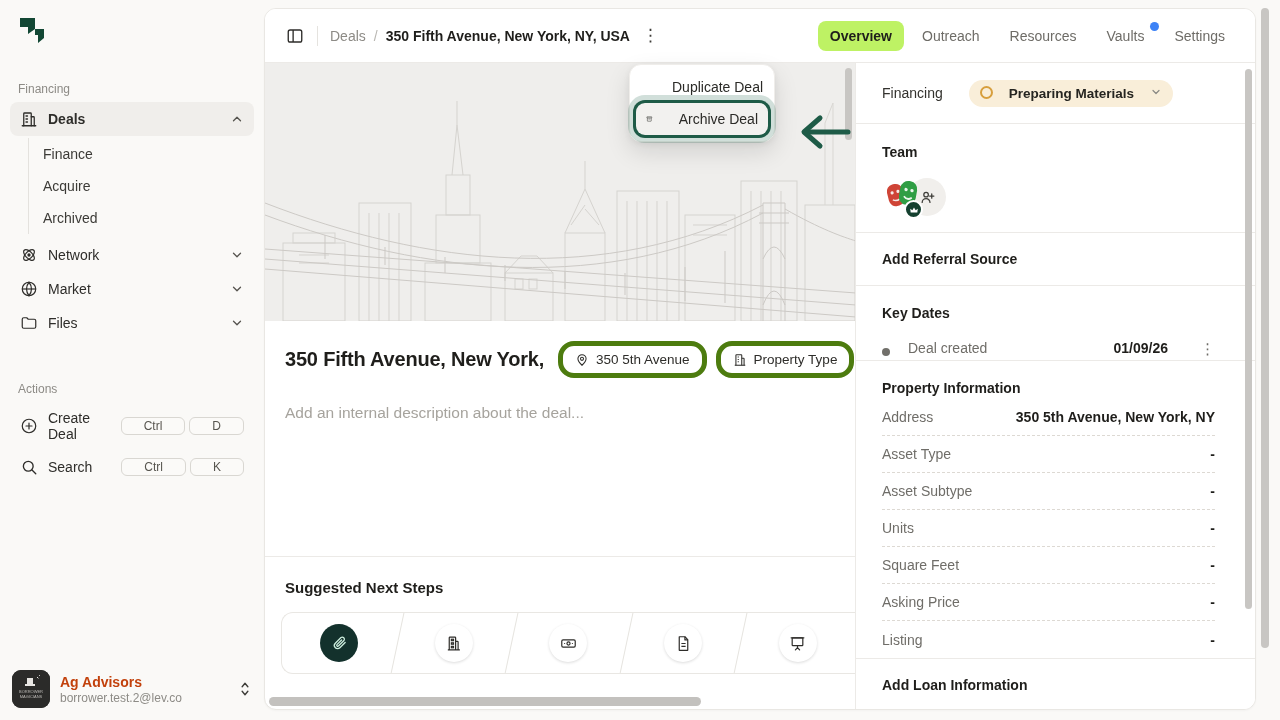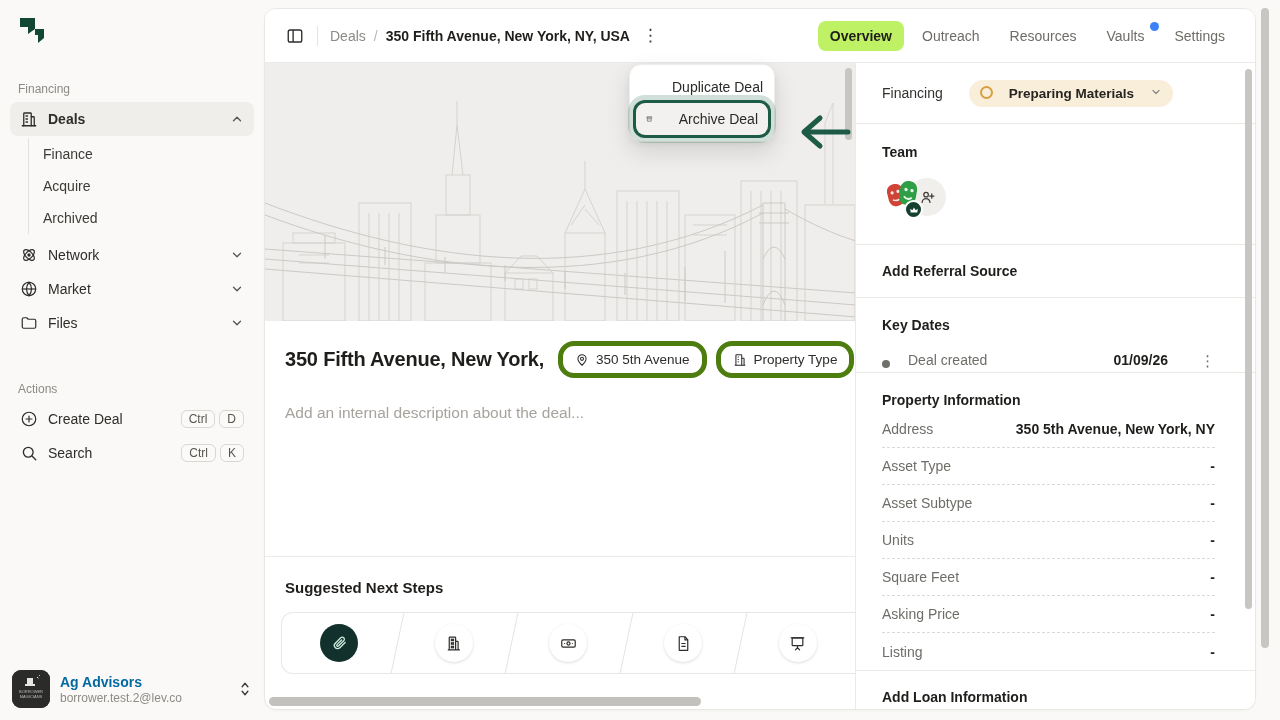--- a/index.html
+++ b/index.html
@@ -15,25 +15,25 @@
   .logo { margin:2px 0 30px 8px; }
   .side-section-label { font-size:12px; color:#8d8b86; padding:6px 8px; }
   .side-item { display:flex; align-items:center; gap:10px; padding:8px 10px; border-radius:8px; color:#2e2d2a; cursor:pointer; }
   .side-item.active { background:#f0eeeb; font-weight:700; }
   .side-item .grow { flex:1; }
   .side-item .chev { color:#55534e; }
   .sub-list { margin:2px 0 4px 18px; border-left:1px solid #e4e2de; padding-left:0; }
   .sub-item { padding:8px 0 8px 14px; color:#3c3b37; cursor:pointer; }
   .actions-block { margin-top:36px; }
   .kbd-row { display:flex; gap:4px; }
-  .kbd { border:1px solid #d9d7d2; border-radius:6px; padding:1px 7px; font-size:12px; color:#57554f; background:#fbfaf8; }
+  .kbd { border:1px solid #d9d7d2; border-radius:6px; padding:1px 22px; font-size:12px; color:#57554f; background:#fbfaf8; }
   .user-row { position:absolute; left:12px; right:12px; bottom:12px; display:flex; align-items:center; gap:10px; cursor:pointer; }
   .user-avatar { width:38px; height:38px; border-radius:9px; background:#2b2b29; overflow:hidden; flex:0 0 auto; }
   .user-meta { flex:1; min-width:0; }
-  .user-name { font-weight:700; font-size:14px; color:#0369a1; }
+  .user-name { font-weight:700; font-size:14px; color:#c2410c; }
   .user-email { font-size:12px; color:#8d8b86; margin-top:1px; }
 
   
   .card { position:absolute; left:264px; top:8px; width:992px; height:702px;
           background:#fff; border:1px solid #e9e7e3; border-radius:12px; overflow:hidden;
           box-shadow:0 1px 2px rgba(0,0,0,.03); }
   .card-header { height:54px; display:flex; align-items:center; padding:0 18px 0 16px; border-bottom:1px solid #eceae7; background:#fff; position:relative; z-index:5; }
   .icon-btn { width:28px; height:28px; display:flex; align-items:center; justify-content:center; border-radius:6px; color:#3e3d39; cursor:pointer; }
   .hdr-divider { width:1px; height:20px; background:#e5e3df; margin:0 12px 0 8px; }
   .crumb-section { color:#8d8b86; }
@@ -69,21 +69,21 @@
   
   .right-panel { width:400px; background:#fff; }
   .rp-section { padding:0 40px 0 26px; border-bottom:1px solid #eceae7; }
   .rp-row-financing { display:flex; align-items:center; height:60px; gap:26px; }
   .rp-label { color:#33322e; font-weight:500; }
   .status-badge { display:inline-flex; align-items:flex-start; gap:16px; border-radius:999px; padding:6px 11px; cursor:pointer; }
   .status-ring { width:13px; height:13px; border-radius:50%; border:2px solid #d79f3e; background:transparent; }
   .status-text { font-weight:700; font-size:13.5px; color:#262521; }
   .badge-chev { color:#8a8884; }
   .rp-heading { font-weight:700; color:#1f1e1b; }
-  .team-sec { padding-top:20px; padding-bottom:24px; }
+  .team-sec { padding-top:20px; padding-bottom:12px; }
   .team-avatars { margin-top:16px; position:relative; height:44px; width:80px; }
   .addperson { position:absolute; left:26px; top:2px; width:38px; height:38px; border-radius:50%; background:#f1efec; display:flex; align-items:center; justify-content:center; color:#3e3d39; cursor:pointer; }
   .masks { position:absolute; left:0; top:0; }
   .crown-badge { position:absolute; left:22px; top:24px; width:19px; height:19px; border-radius:50%; background:#14402f; border:2px solid #fff; display:flex; align-items:center; justify-content:center; }
   .referral-sec { height:53px; display:flex; align-items:center; cursor:pointer; }
   .keydates-sec { padding-top:19px; padding-bottom:4px; }
   .kd-row { display:flex; align-items:flex-end; margin-top:19px; gap:18px; }
   .kd-dot { width:8px; height:8px; border-radius:50%; background:#716f6a; flex:0 0 auto; }
   .kd-label { color:#6f6d68; flex:1; }
   .kd-value { font-weight:700; color:#1f1e1b; }

